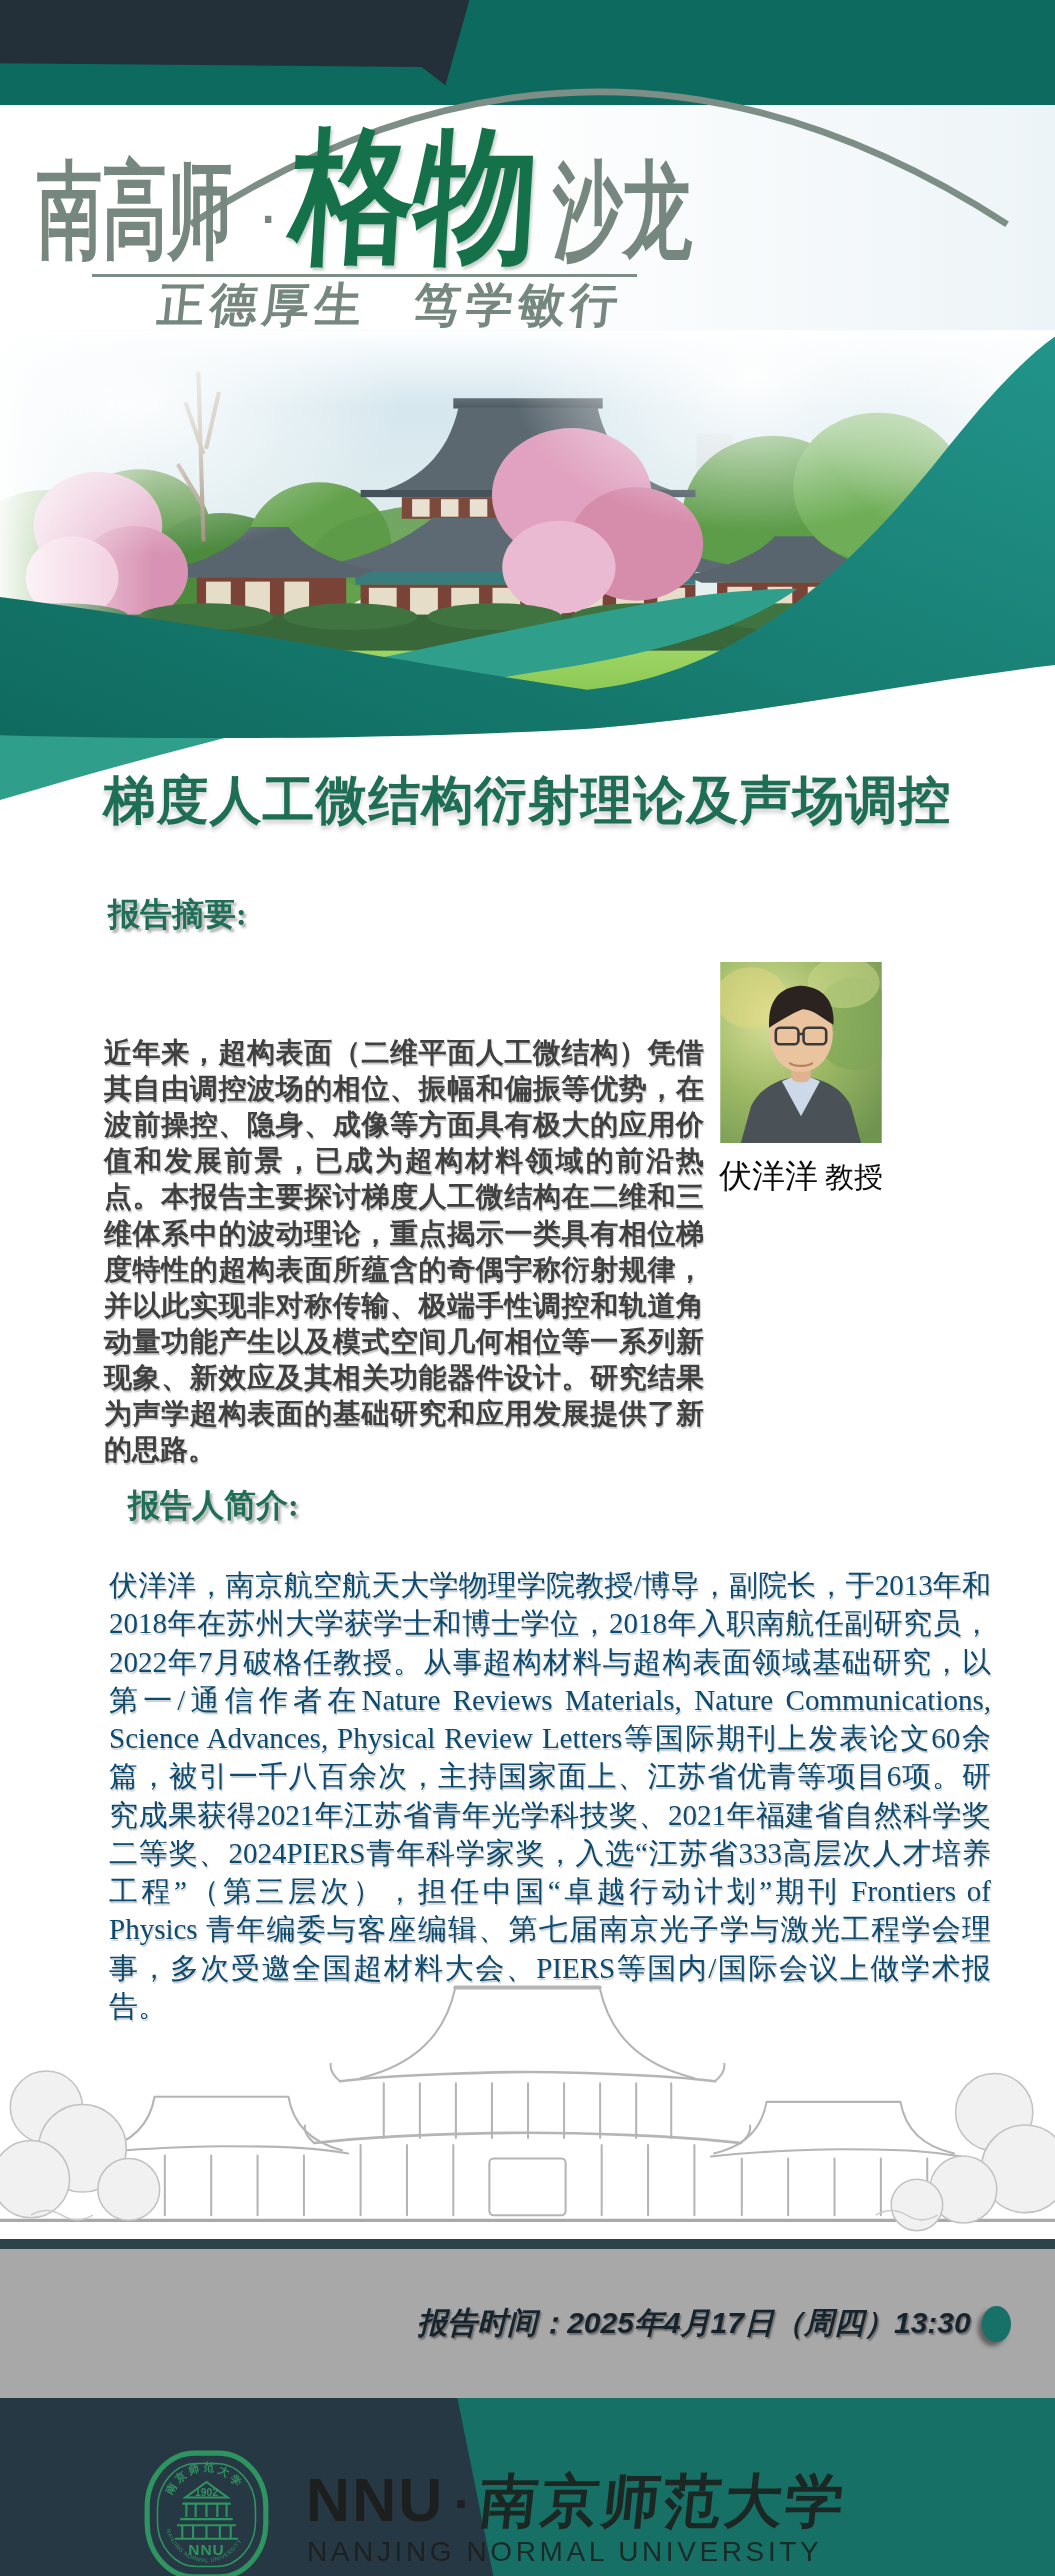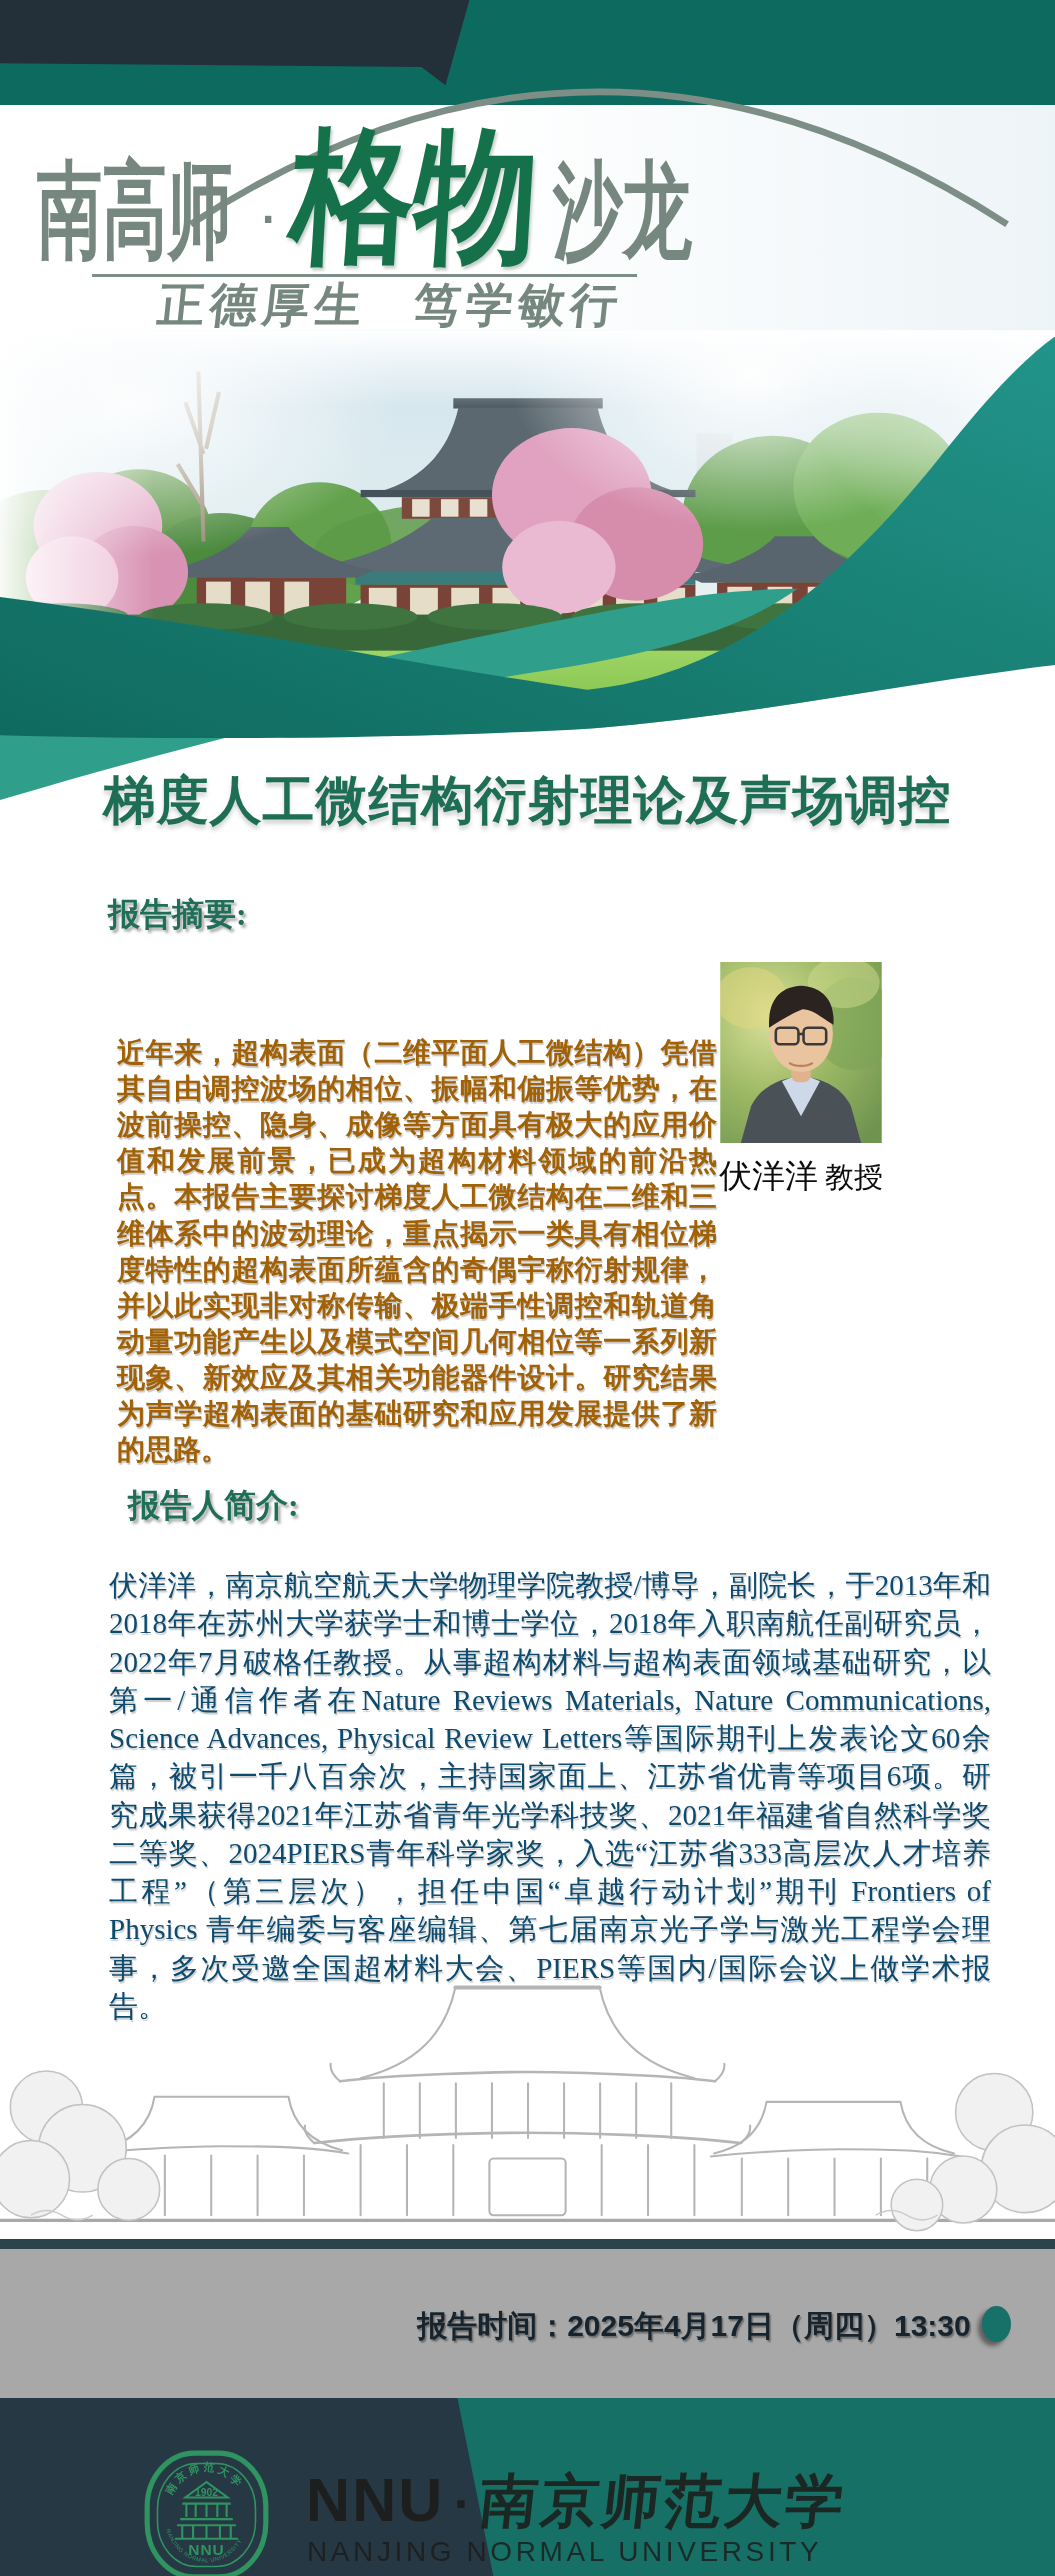--- a/index.html
+++ b/index.html
@@ -34,42 +34,42 @@
     color:#1d6e55;font-size:52px;font-weight:900;line-height:1.1;letter-spacing:1px;
     text-shadow:0 3.6px 4.6px rgba(0,0,0,.18);}
 
   
   .sec-heading{position:absolute;color:#1e6e58;font-size:32px;font-weight:900;line-height:1.1;
     text-shadow:2.6px 3.1px 2.6px rgba(70,70,70,.45);z-index:3;font-family:Liberation Serif, serif;}
   .h-abstract{left:108px;top:897px;}
   .h-bio{left:108px;top:1488px;margin-left:20px;}
 
   
-  .abstract-body{position:absolute;left:117px;top:1035px;width:600px;z-index:3;
-    font-size:28px;line-height:1.29;font-weight:700;color:#a16207;text-align:justify;
+  .abstract-body{position:absolute;left:104px;top:1035px;width:600px;z-index:3;
+    font-size:28px;line-height:1.29;font-weight:700;color:#404040;text-align:justify;
     text-shadow:1px 1.5px 1px rgba(0,0,0,.22);}
   .speaker-photo{position:absolute;left:720px;top:962px;width:162px;height:181px;z-index:3;overflow:hidden;}
   .speaker-caption{position:absolute;left:690px;top:1154px;width:222px;text-align:center;z-index:3;
     color:#0c0c0c;white-space:nowrap;}
   .speaker-caption .nm{font-size:33px;font-weight:400;}
   .speaker-caption .tt{font-size:29px;font-weight:400;margin-left:7.2px;}
 
   
   .bio-body{position:absolute;left:109px;top:1566px;width:882px;z-index:3;
     font-family:"Liberation Serif",serif;font-size:29px;line-height:1.32;color:#0c4a6e;
     text-align:justify;text-shadow:1px 1.5px 1px rgba(0,0,0,.2);}
 
   
   .sketch{position:absolute;left:0;top:1973px;width:1055px;height:266px;z-index:1;}
 
   
   .dark-strip{position:absolute;left:0;top:2239px;width:1055px;height:10.3px;background:#2d434b;z-index:2;}
   .gray-band{position:absolute;left:0;top:2249px;width:1055px;height:149px;background:#a8a8a8;z-index:2;
     display:flex;flex-direction:column;justify-content:center;gap:13.4px;padding-right:44px;box-sizing:border-box;}
-  .detail-row{display:flex;align-items:flex-end;justify-content:flex-end;gap:11.3px;}
+  .detail-row{display:flex;align-items:flex-start;justify-content:flex-end;gap:11.3px;font-style:italic;}
   .detail-text{color:#17242e;font-weight:900;font-size:30px;line-height:1.1;white-space:nowrap;
     text-shadow:1.5px 2.1px 1.5px rgba(0,0,0,.35);}
   .detail-text.small{font-size:26px;}
   .detail-dot{width:29px;height:36px;border-radius:50%;background:#177168;flex:0 0 auto;
     box-shadow:-4.1px 4.1px 4.6px rgba(25,25,25,.5);}
 
   
   .footer{position:absolute;left:0;top:2398px;width:1055px;height:240px;background:#273845;z-index:2;}
   .footer-teal{position:absolute;left:0;top:0;width:1055px;height:240px;background:#177066;
     clip-path:polygon(43.36% 0,100% 0,100% 100%,47.95% 100%);}

